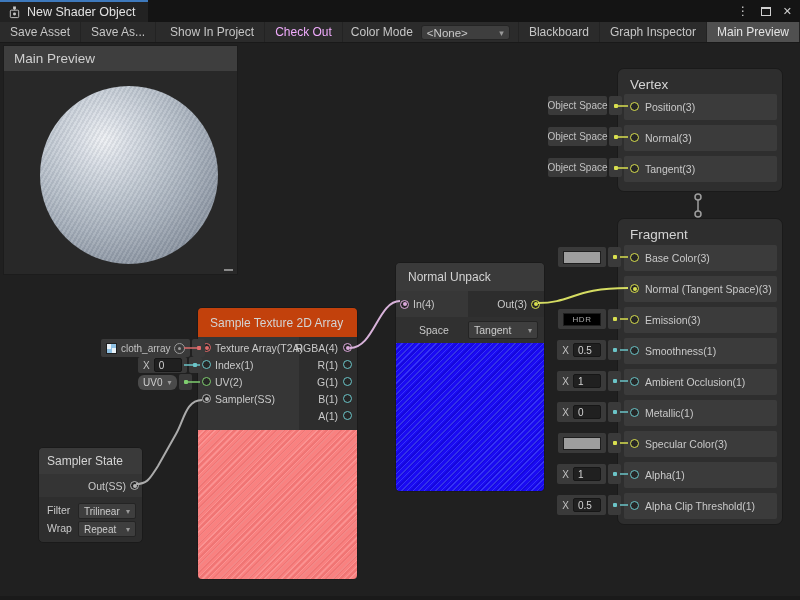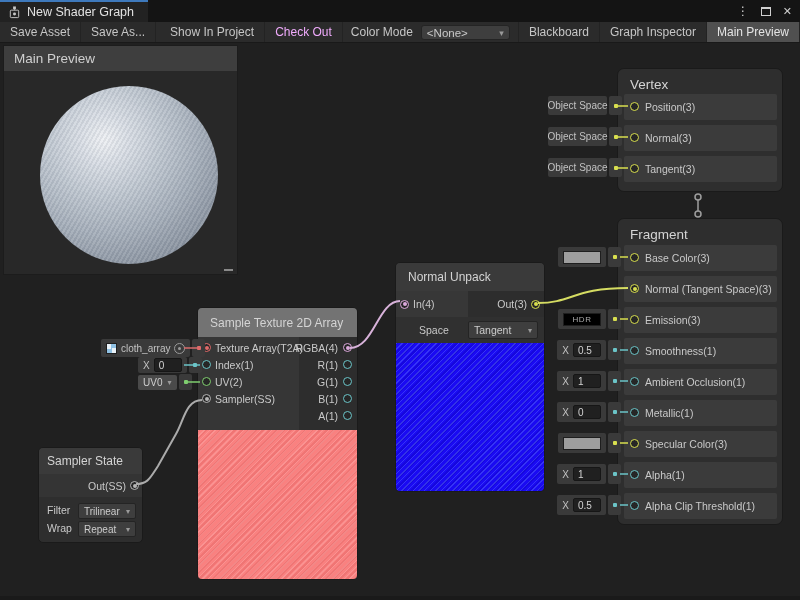--- a/index.html
+++ b/index.html
@@ -35,21 +35,21 @@
   .sphere { position:absolute; left:36px; top:15px; width:178px; height:178px; border-radius:50%;
     background:
       repeating-linear-gradient(120deg, rgba(255,255,255,0.07) 0 2px, rgba(40,50,70,0.08) 2px 4px),
       radial-gradient(circle at 36% 30%, #EEF0F3 0%, #D8DDE4 15%, #BEC6CF 35%, #A7B0BB 55%, #939CA8 72%, #848E9A 86%, #8B949F 100%);
   }
   .grip { position:absolute; right:4px; bottom:3px; width:9px; height:2px; background:#8A8A8A; }
 
   
   .node { position:absolute; background:#2E2E2E; border:1px solid #1A1A1A; border-radius:7px; overflow:hidden; }
   .ntitle { color:#D4D4D4; font-size:13.5px; padding:8px 12px 6px 12px; white-space:nowrap; }
-  .ntitle.small { font-size:12px; background:#737373; height:29px; display:flex; align-items:center; padding:0 12px; }
+  .ntitle.small { font-size:12px; background:#c2410c; height:29px; display:flex; align-items:center; padding:0 12px; }
 
   .frow { position:absolute; left:6px; width:153px; height:26px; background:#3B3B3B; border-radius:2px; display:flex; align-items:center; padding-left:21px; }
   .frow .plabel { font-size:10.5px; color:#C9C9C9; white-space:nowrap; }
 
   
   .port { position:absolute; width:9px; height:9px; border-radius:50%; border:1.5px solid var(--c); background:#262626; }
   .port.connected::after { content:''; position:absolute; inset:1.5px; border-radius:50%; background:var(--c); }
   .vec1 { --c:#6BC5C8; } .vec2 { --c:#7FCE6F; } .vec3 { --c:#D8DF4F; }
   .vec4 { --c:#DCA8DC; } .tex  { --c:#E06A6A; } .ssc  { --c:#B5B5B5; }
 
@@ -325,21 +325,21 @@
   <div class="widget vec1" style="left:138px;top:357px;height:16px;">
     <div class="wbody">
         <span class="wtext">X</span>
         <span class="wfield">0</span>
       </div>
     <div class="wdot">
         <i></i>
       </div>
   </div>
   <div class="widget vec2" style="left:138px;top:374px;height:16px;">
-    <div class="wdropdown" style="width:39px;">
+    <div class="wdropdown" style="width:39px;border-radius:6px;">
       <span>UV0</span>
       <span class="arr">▾</span>
     </div>
     <div class="wdot">
         <i></i>
       </div>
   </div>
 
   <div class="node" style="left:395px;top:262px;width:150px;height:230px;border-radius:5px;">
     <div class="ntitle small" style="height:28px;background:#3A3A3A;">Normal Unpack</div>
@@ -413,21 +413,21 @@
 </div>
 
 <div class="tabbar">
   <div class="doc-tab">
     <svg width="13" height="13" viewBox="0 0 14 14">
       <rect x="2.5" y="4.5" width="9" height="8" rx="1" fill="none" stroke="#C8C8C8"></rect>
       <circle cx="7" cy="8.5" r="1.6" fill="#C8C8C8"></circle>
       <rect x="5.5" y="0.5" width="3" height="3" fill="#C8C8C8"></rect>
       <line x1="7" y1="3.5" x2="7" y2="4.5" stroke="#C8C8C8"></line>
     </svg>
-    <span class="tab-title">New Shader Graph</span>
+    <span class="tab-title">New Shader Object</span>
   </div>
   <div class="win-controls">
     <span class="kebab">⋮</span>
     <span class="maxbox"></span>
     <span class="closex">✕</span>
   </div>
 </div>
 
 <div class="toolbar">
   <div class="tbtn">Save Asset</div>

